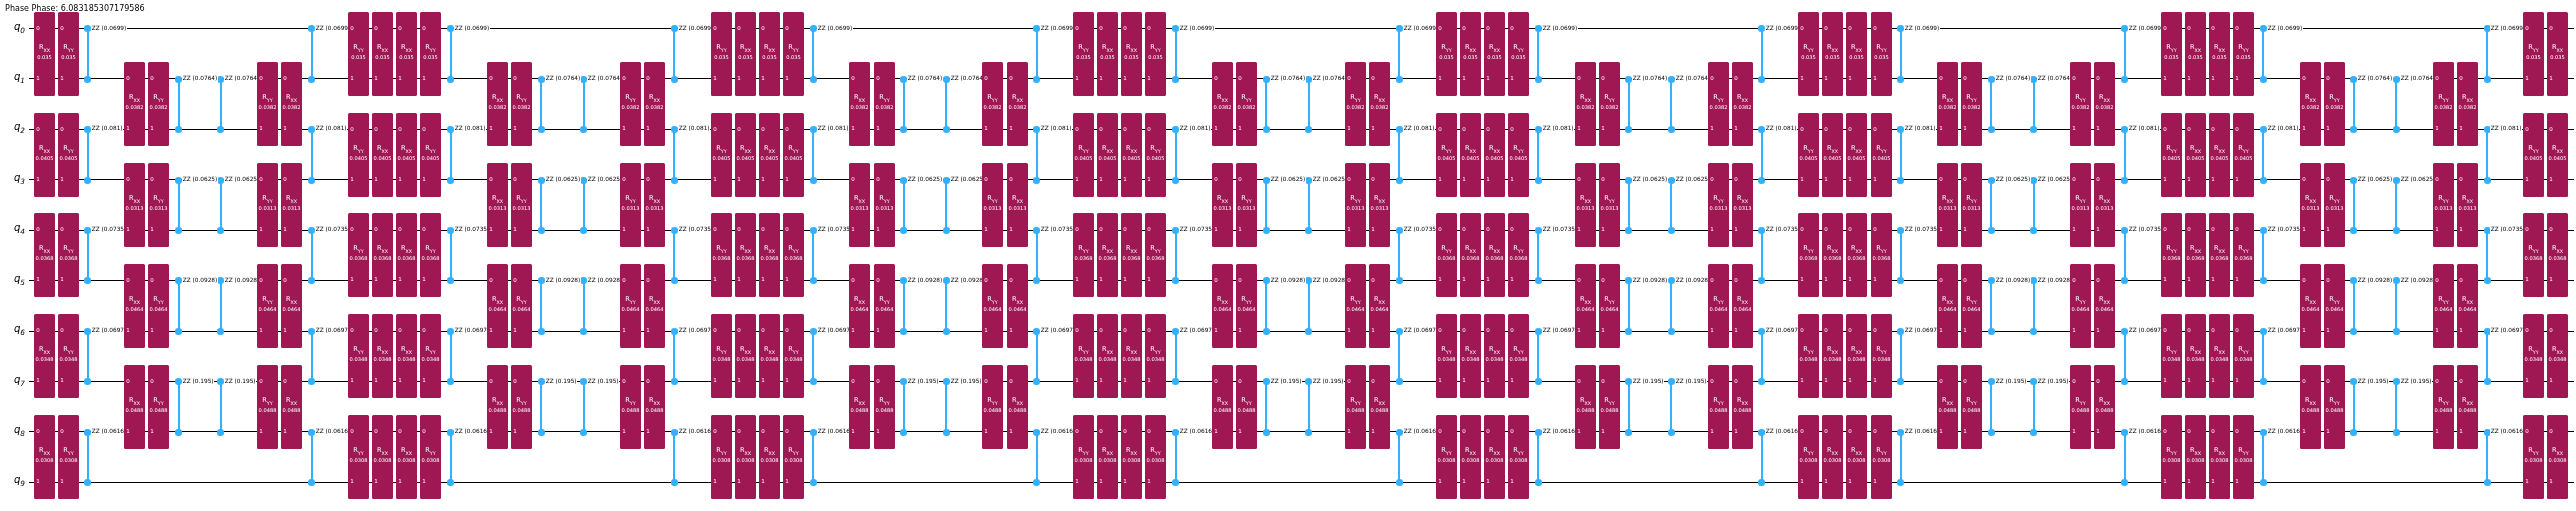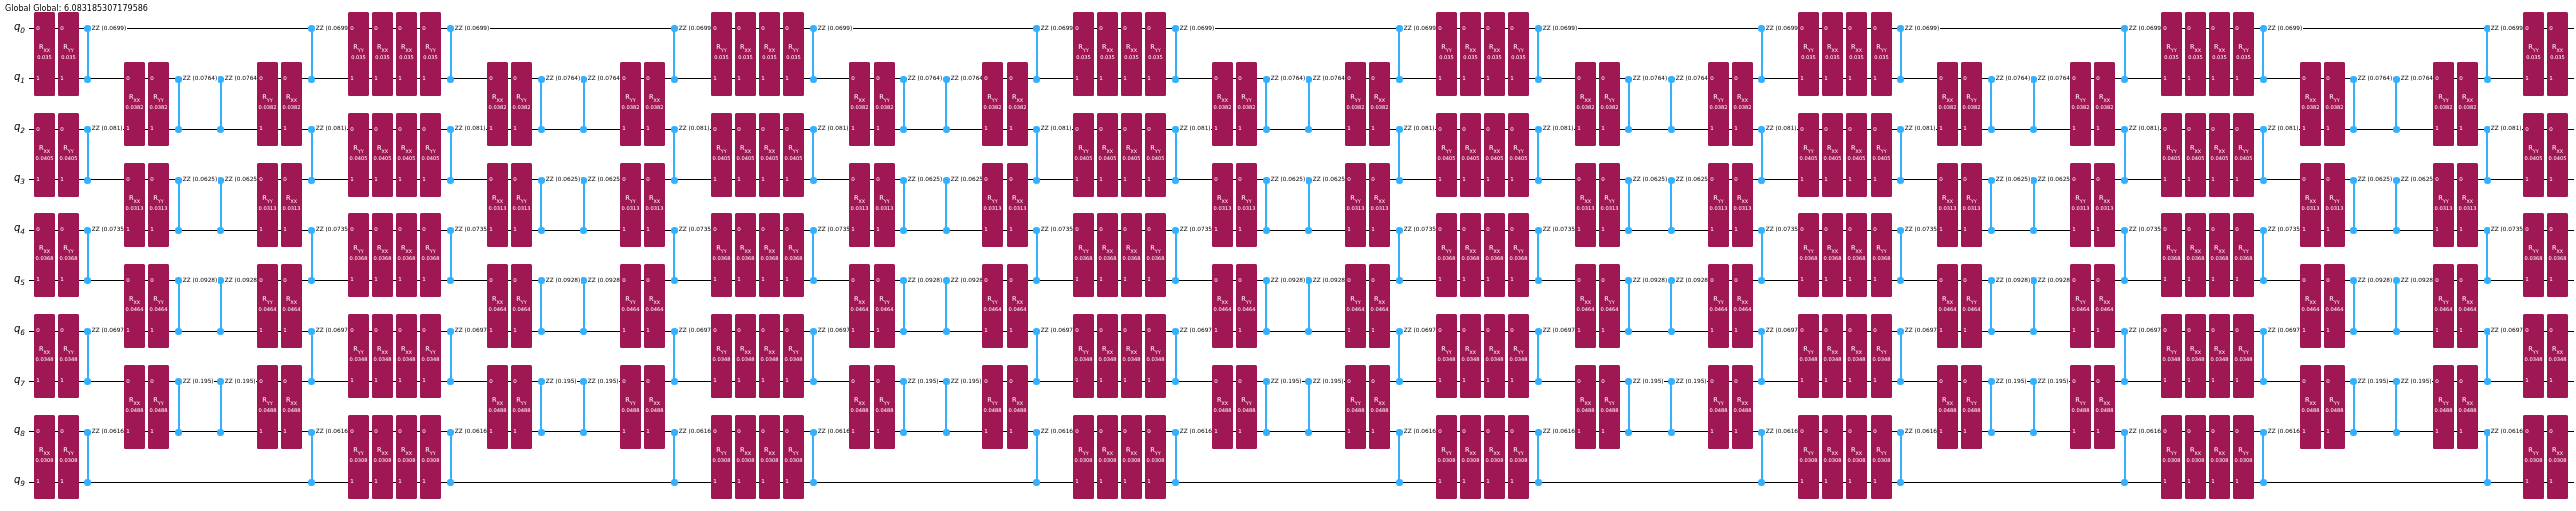--- a/index.html
+++ b/index.html
@@ -44,21 +44,21 @@
   .zzlabel{
     position:absolute;z-index:3;
     font-size:5.8px;line-height:1.25;color:#000;background:#fff;
     white-space:nowrap;transform:translateY(-50%);padding:0 0.7px;
   }
 </style>
 </head>
 <body>
 
 <div id="canvas">
-  <div class="gphase">Global Global: 6.083185307179586</div>
+  <div class="gphase">Phase Phase: 6.083185307179586</div>
 <div class="wire" style="left: 29px; width: 2545px; top: 28px; background: rgb(0, 0, 0);"></div>
     <div class="qlabel" style="top: 28.5px; color: rgb(0, 0, 0);"><span>q</span><sub>0</sub></div>
     <div class="wire" style="left: 29px; width: 2545px; top: 78px; background: rgb(0, 0, 0);"></div>
     <div class="qlabel" style="top: 79px; color: rgb(0, 0, 0);"><span>q</span><sub>1</sub></div>
     <div class="wire" style="left: 29px; width: 2545px; top: 129px; background: rgb(0, 0, 0);"></div>
     <div class="qlabel" style="top: 129px; color: rgb(0, 0, 0);"><span>q</span><sub>2</sub></div>
     <div class="wire" style="left: 29px; width: 2545px; top: 179px; background: rgb(0, 0, 0);"></div>
     <div class="qlabel" style="top: 180px; color: rgb(0, 0, 0);"><span>q</span><sub>3</sub></div>
     <div class="wire" style="left: 29px; width: 2545px; top: 230px; background: rgb(0, 0, 0);"></div>
     <div class="qlabel" style="top: 230px; color: rgb(0, 0, 0);"><span>q</span><sub>4</sub></div>

